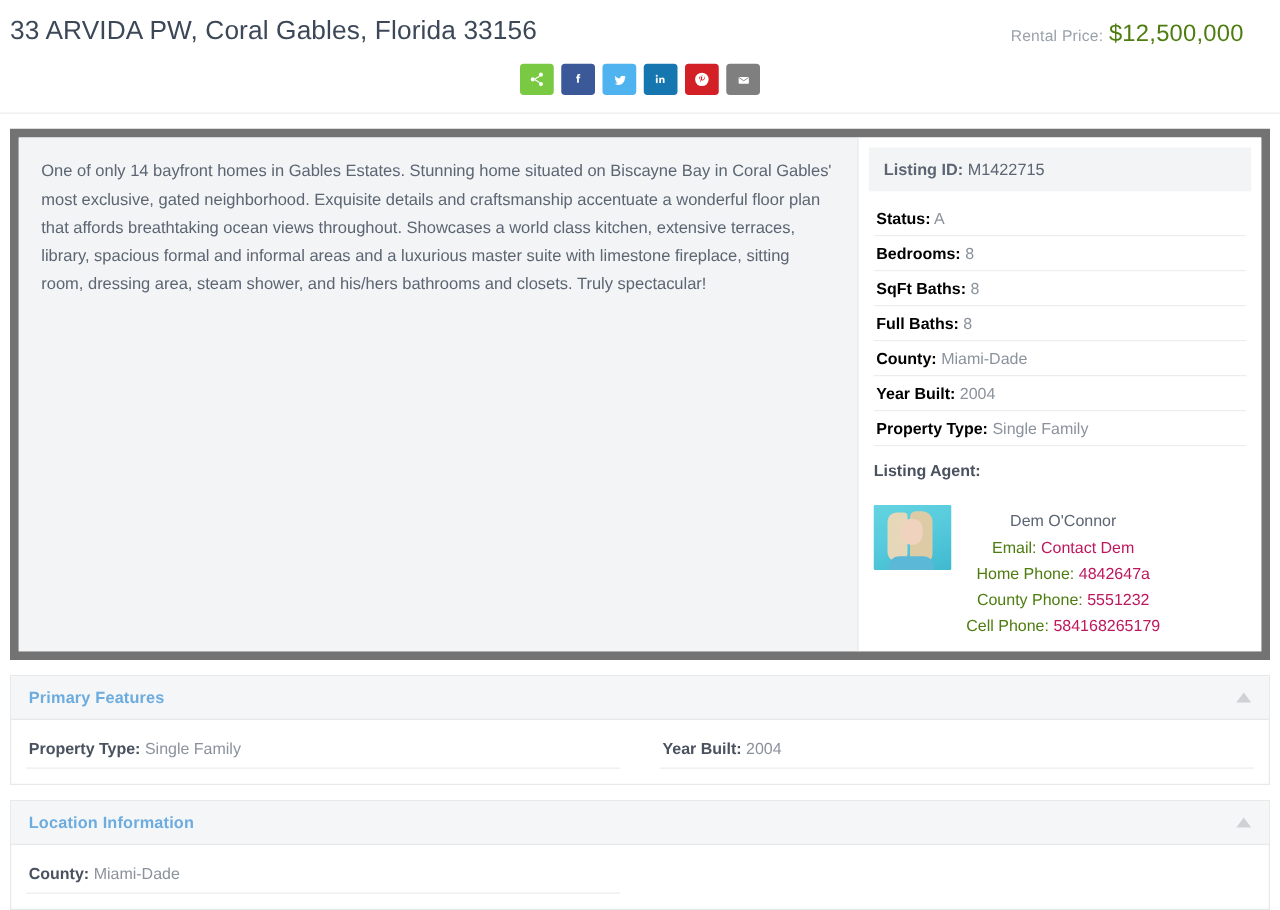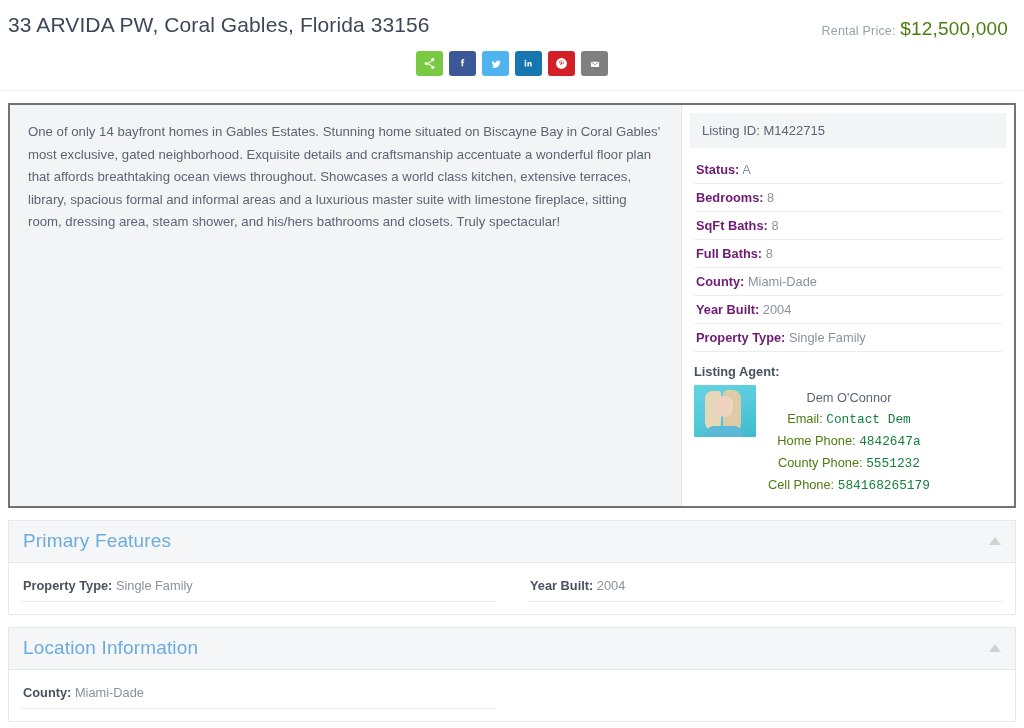--- a/index.html
+++ b/index.html
@@ -10,23 +10,23 @@
     font-family: "Liberation Sans", sans-serif;
     color: #4a4a4a;
     overflow: hidden;
   }
 
   .page { width: 1024px; position: relative; }
 
   
   .header {
     display: flex;
-    align-items: flex-end;
+    align-items: center;
     justify-content: space-between;
-    padding: 10px 16px 0 8px;
+    padding: 10px 29px 0 8px;
   }
   .title {
     font-size: 21px;
     font-weight: 400;
     color: #3c4858;
     letter-spacing: .1px;
     line-height: 30px;
     margin: 0;
     white-space: nowrap;
   }
@@ -61,21 +61,21 @@
     display: flex;
     align-items: center;
     justify-content: center;
     cursor: pointer;
   }
   .social-btn svg { display: block; }
 
   
   .main-card {
     margin: 12px 8px 0 8px;
-    border: 2px solid #737373;
+    border: 7px solid #737373;
     display: flex;
     align-items: stretch;
     background: #fff;
   }
   .desc-pane {
     width: 672px;
     background: #f3f4f5;
     padding: 16px 18px 18px 18px;
     border-right: 1px solid #e6e8ea;
   }
@@ -91,40 +91,40 @@
     padding: 8px 12px 10px 12px;
   }
 
   .listing-id {
     background: #f3f4f5;
     font-size: 13px;
     color: #5b6573;
     padding: 10px 12px;
     margin: 0 -4px 8px -4px;
   }
-  .listing-id b { font-weight: 400; }
+  .listing-id b { font-weight: 700; }
 
   .detail-row {
     font-size: 12.8px;
     color: #8a929c;
     padding: 5px 2px 5px 2px;
     border-bottom: 1px solid #ededee;
     line-height: 17px;
   }
   .detail-row .k {
     font-weight: bold;
-    color: #701a75;
+    color: #000000;
   }
 
   .agent-title {
     font-size: 12.8px;
     font-weight: bold;
     color: #4a5260;
     margin-top: 12px;
-    margin-bottom: 6px;
+    margin-bottom: 20px;
   }
   .agent-block { display: flex; gap: 12px; align-items: flex-start; }
   .avatar {
     width: 62px; height: 52px;
     flex: 0 0 62px;
     background: linear-gradient(160deg, #63d3e0 0%, #57cbdd 45%, #3fb9cf 100%);
     position: relative;
     overflow: hidden;
     border-radius: 1px;
   }
@@ -155,45 +155,44 @@
   .agent-lines { padding-top: 2px; }
   .agent-line {
     font-size: 12.8px;
     color: #5b6573;
     line-height: 21px;
     white-space: nowrap;
     text-align: center;
   }
   .agent-line .lbl { color: #4d7c0f; }
   .agent-line a {
-    color: #15803d;
+    color: #be185d;
     text-decoration: none;
     cursor: pointer;
-    font-family: Liberation Mono, monospace;
   }
 
   
   .section {
     margin: 12px 8px 0 8px;
     border: 1px solid #e6e8ea;
     background: #fff;
   }
   .section-head {
     background: #f5f6f7;
     border-bottom: 1px solid #e6e8ea;
     padding: 9px 14px 10px 14px;
     display: flex;
     align-items: center;
     justify-content: space-between;
     cursor: pointer;
   }
   .section-title {
-    font-size: 19px;
+    font-size: 13px;
     color: #6cacdf;
-    font-weight: 400;
+    font-weight: 700;
     letter-spacing: .15px;
   }
   .caret {
     width: 0; height: 0;
     border-left: 6px solid transparent;
     border-right: 6px solid transparent;
     border-bottom: 8px solid #cfd2d5;
   }
   .section-body {
     display: flex;

